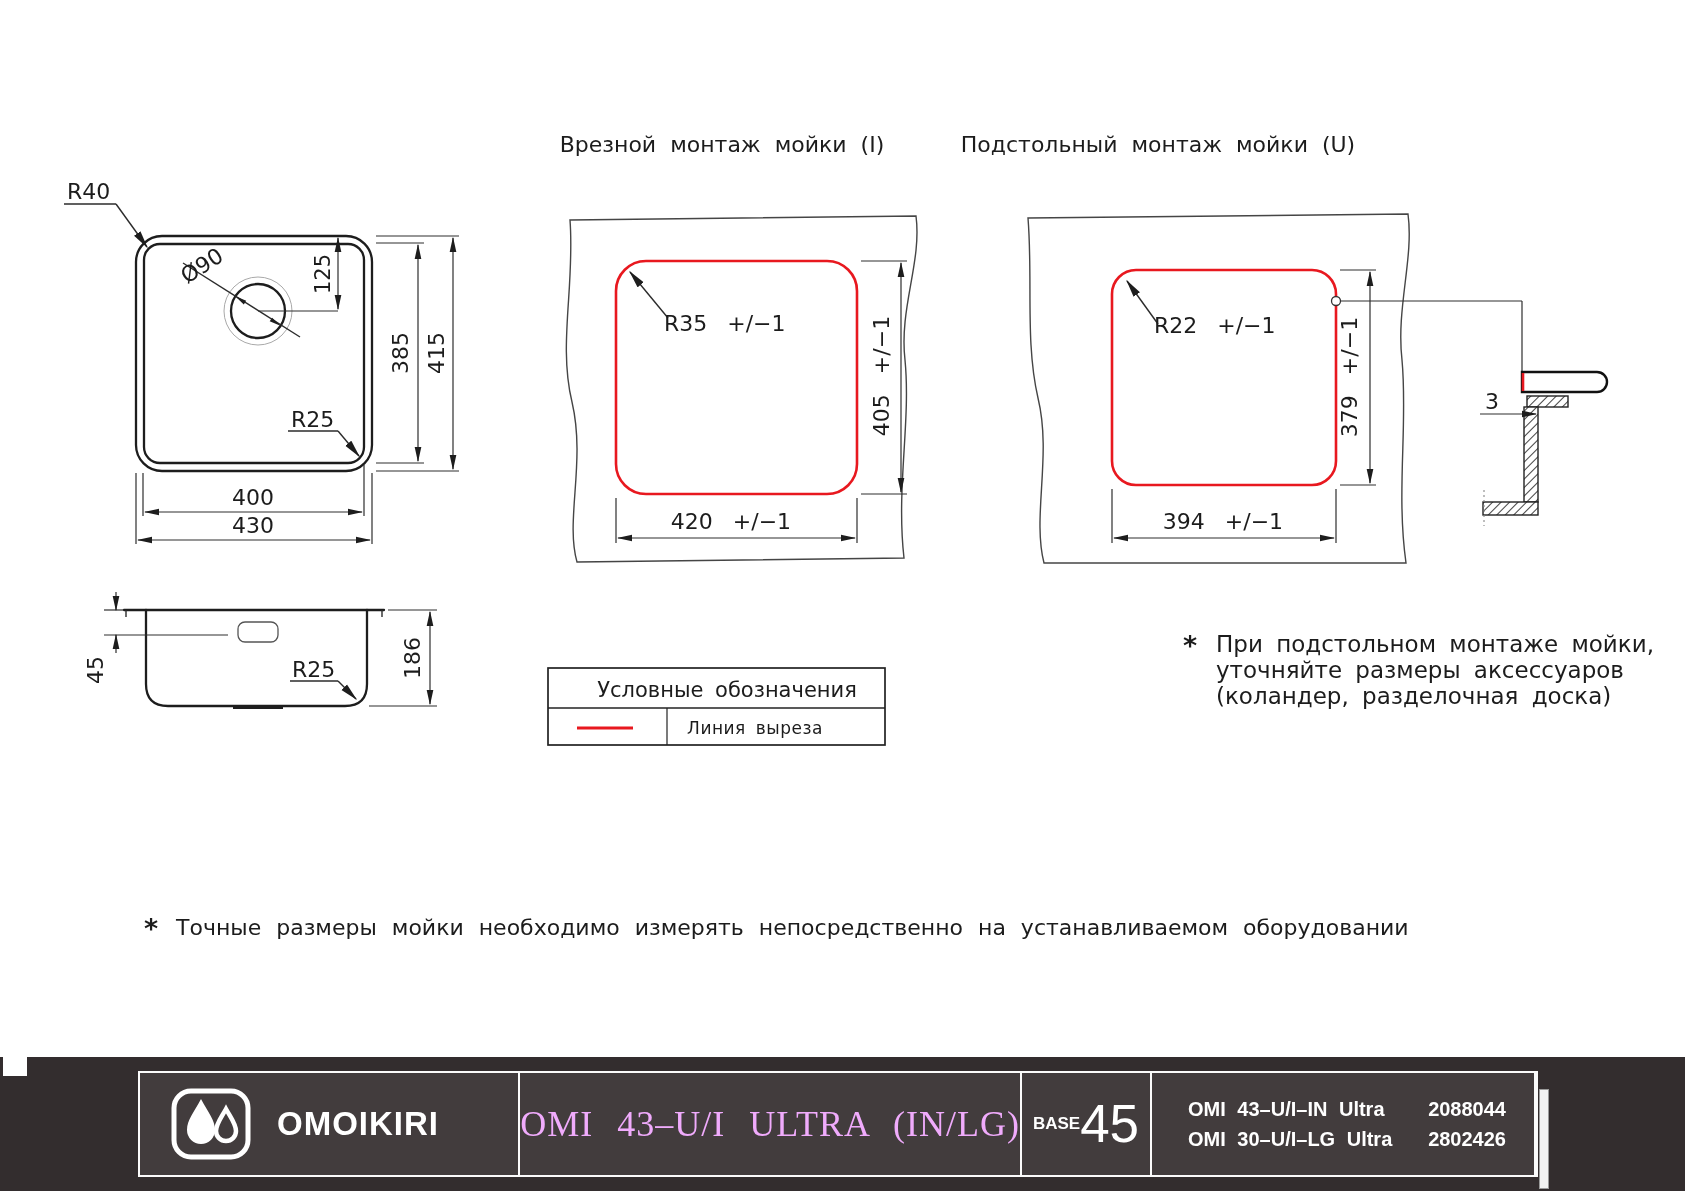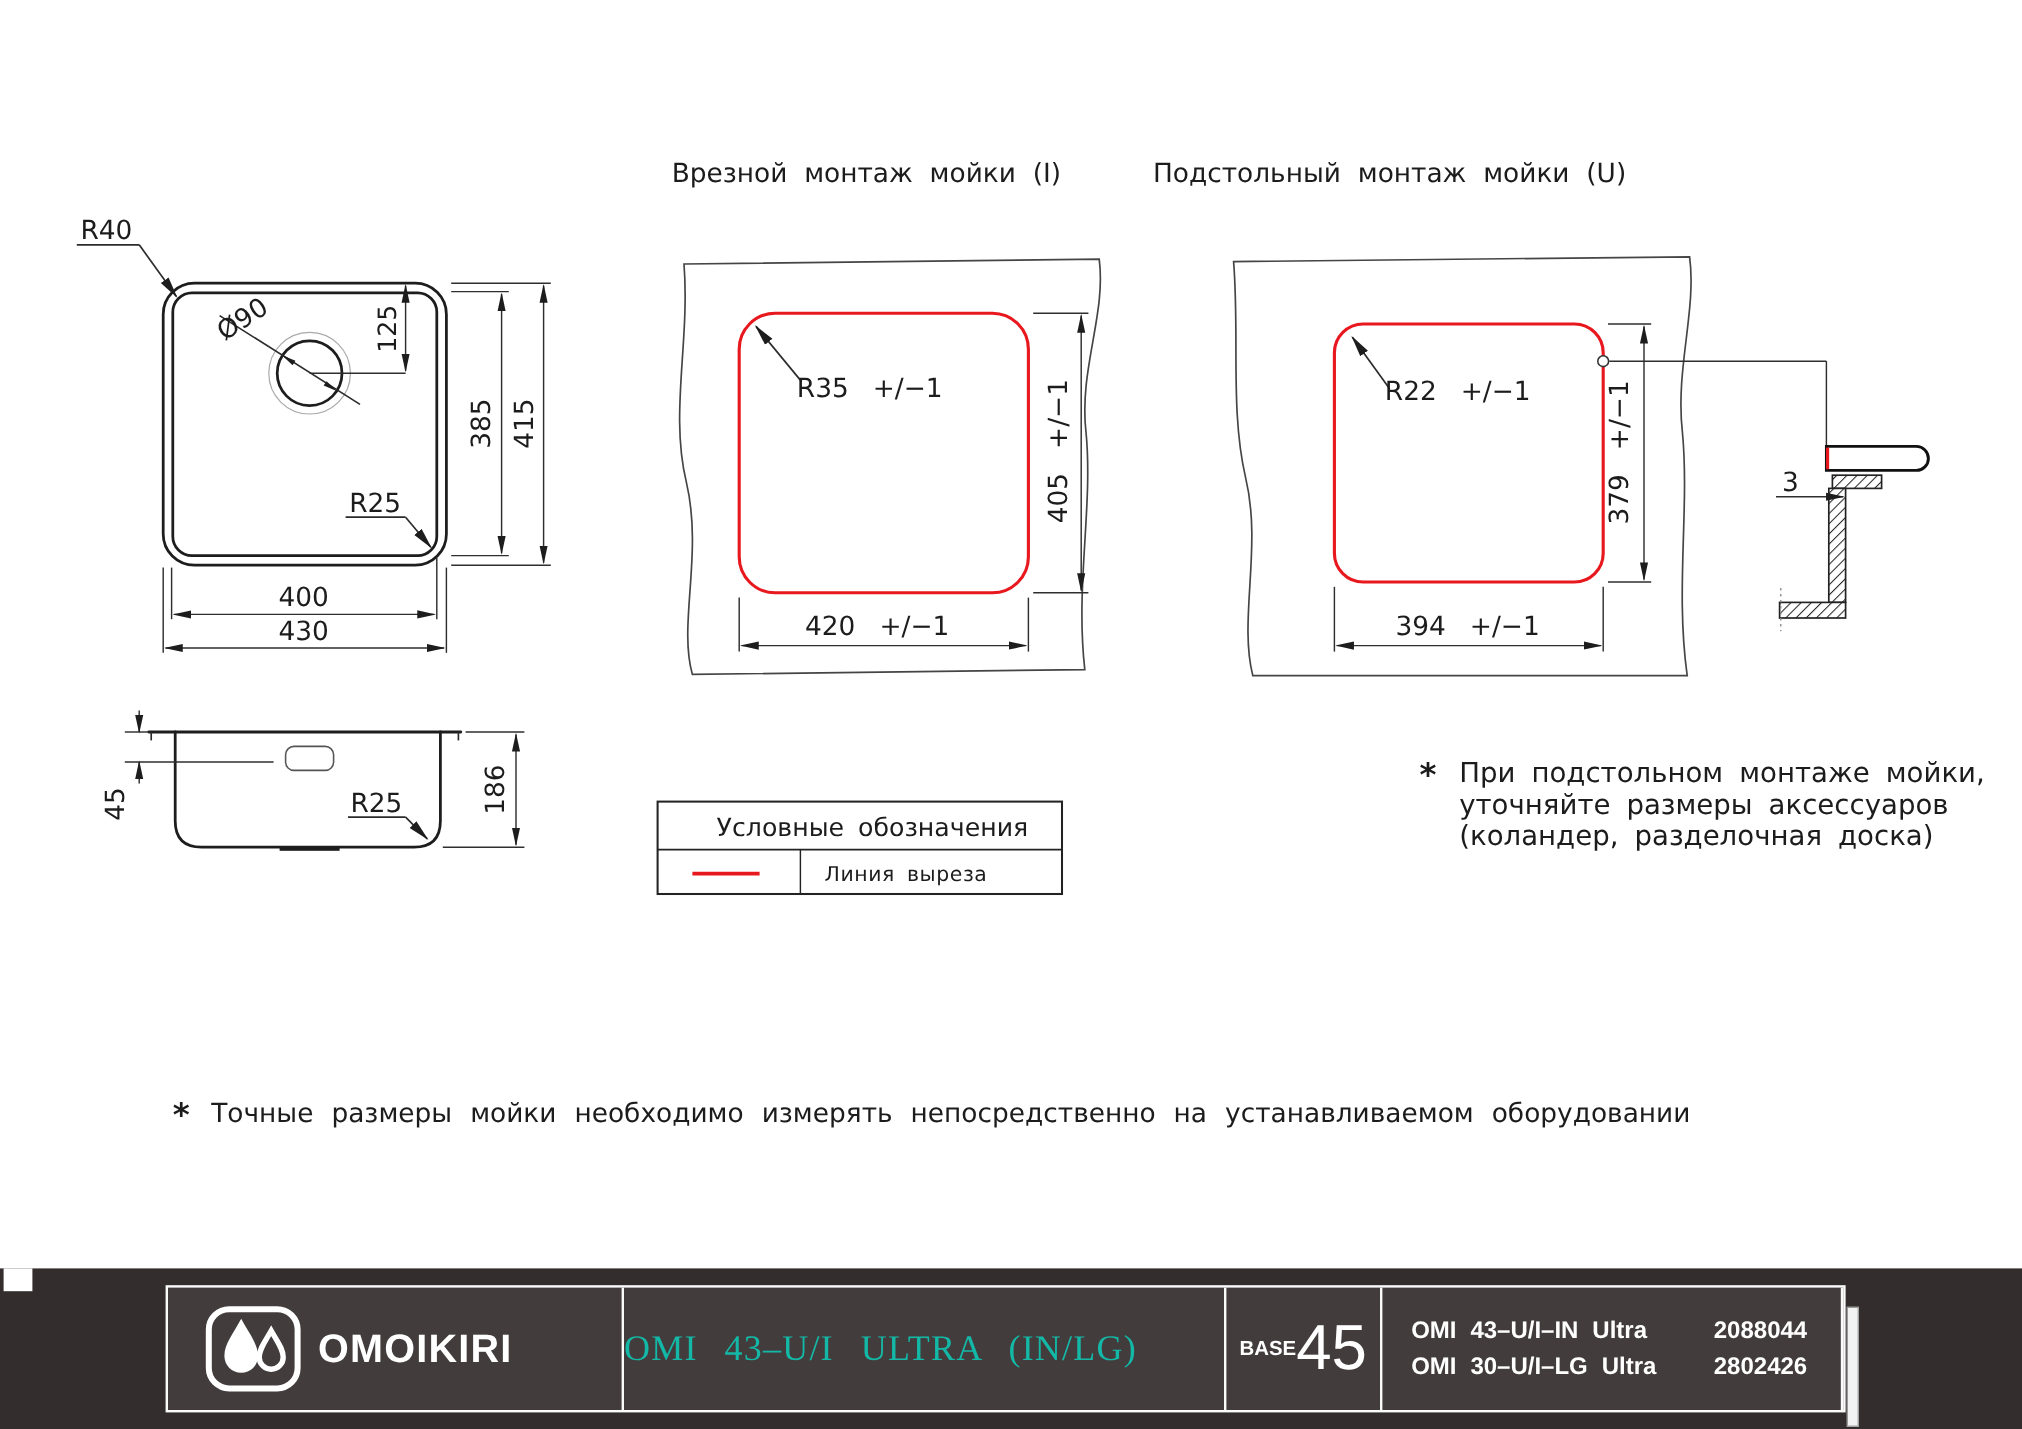--- a/index.html
+++ b/index.html
@@ -28,34 +28,34 @@
   .legend-label{font-size:17px;word-spacing:4px;letter-spacing:.5px;}
 
   
   .footer{position:absolute;left:0;top:1057px;width:1685px;height:134px;
           background:var(--footer-bg,#332d2e);}
   .notch{position:absolute;left:3px;top:0;width:24px;height:19px;background:#fff;}
   .titleblock{position:absolute;left:138px;top:14px;width:1396px;height:102px;
               border:2px solid #fbfbfb;display:flex;background:var(--footer-cell,#423c3d);}
   .cell{border-right:2px solid #fbfbfb;box-sizing:border-box;height:100%;}
   .cell:last-child{border-right:none;}
-  .logo-cell{width:380px;display:flex;align-items:center;padding-left:30px;gap:13px;}
+  .logo-cell{width:380px;display:flex;align-items:center;padding-left:30px;gap:25px;}
   .brand{font-family:"Liberation Sans",sans-serif;font-weight:800;font-size:33px;
          color:#ffffff;letter-spacing:1px;}
-  .model-cell{width:502px;display:flex;align-items:center;justify-content:flex-start;
-              font-family:"Liberation Serif",serif;font-size:30px;color:#14b8a6;
+  .model-cell{width:502px;display:flex;align-items:center;justify-content:flex-end;
+              font-family:"Liberation Serif",serif;font-size:36px;color:#f0abfc;
               letter-spacing:1px;word-spacing:14px;white-space:nowrap;}
   .base-cell{width:130px;display:flex;align-items:center;
              justify-content:center;color:#fff;}
   .base-label{font-family:"Liberation Sans",sans-serif;font-size:17px;font-weight:700;}
   .base-value{font-family:"Liberation Sans",sans-serif;font-size:53px;font-weight:400;
               line-height:1.05;}
   .items-cell{flex:1;display:flex;flex-direction:column;justify-content:center;gap:7px;
               padding:0 28px 0 24px;color:#fff;font-family:"Liberation Sans",sans-serif;
-              font-size:20px;font-weight:700;}
+              font-size:20px;font-weight:700;margin-left:12px;}
   .item-row{display:flex;justify-content:space-between;white-space:nowrap;}
   .item-name{word-spacing:6px;}
   .scroll-bar{position:absolute;left:1399px;top:16px;width:10px;height:100px;
               background:#f2f2f2;border:1px solid #9a9a9a;box-sizing:border-box;}
 </style>
 </head>
 <body>
 
 <div class="page">
 

